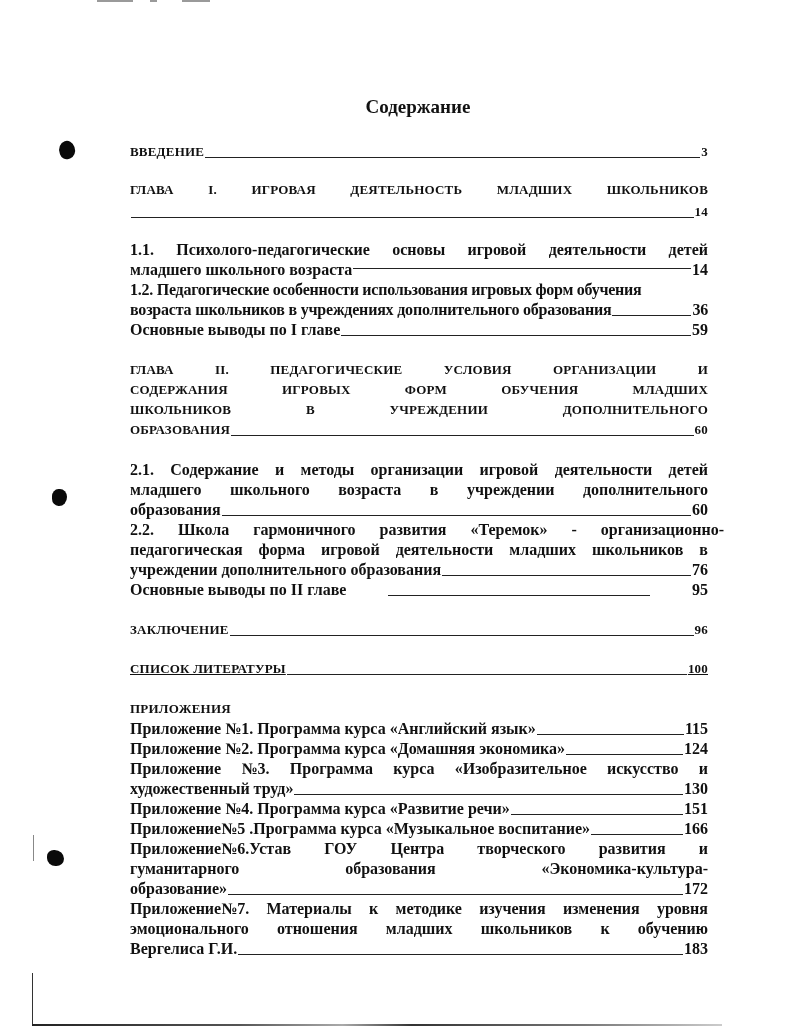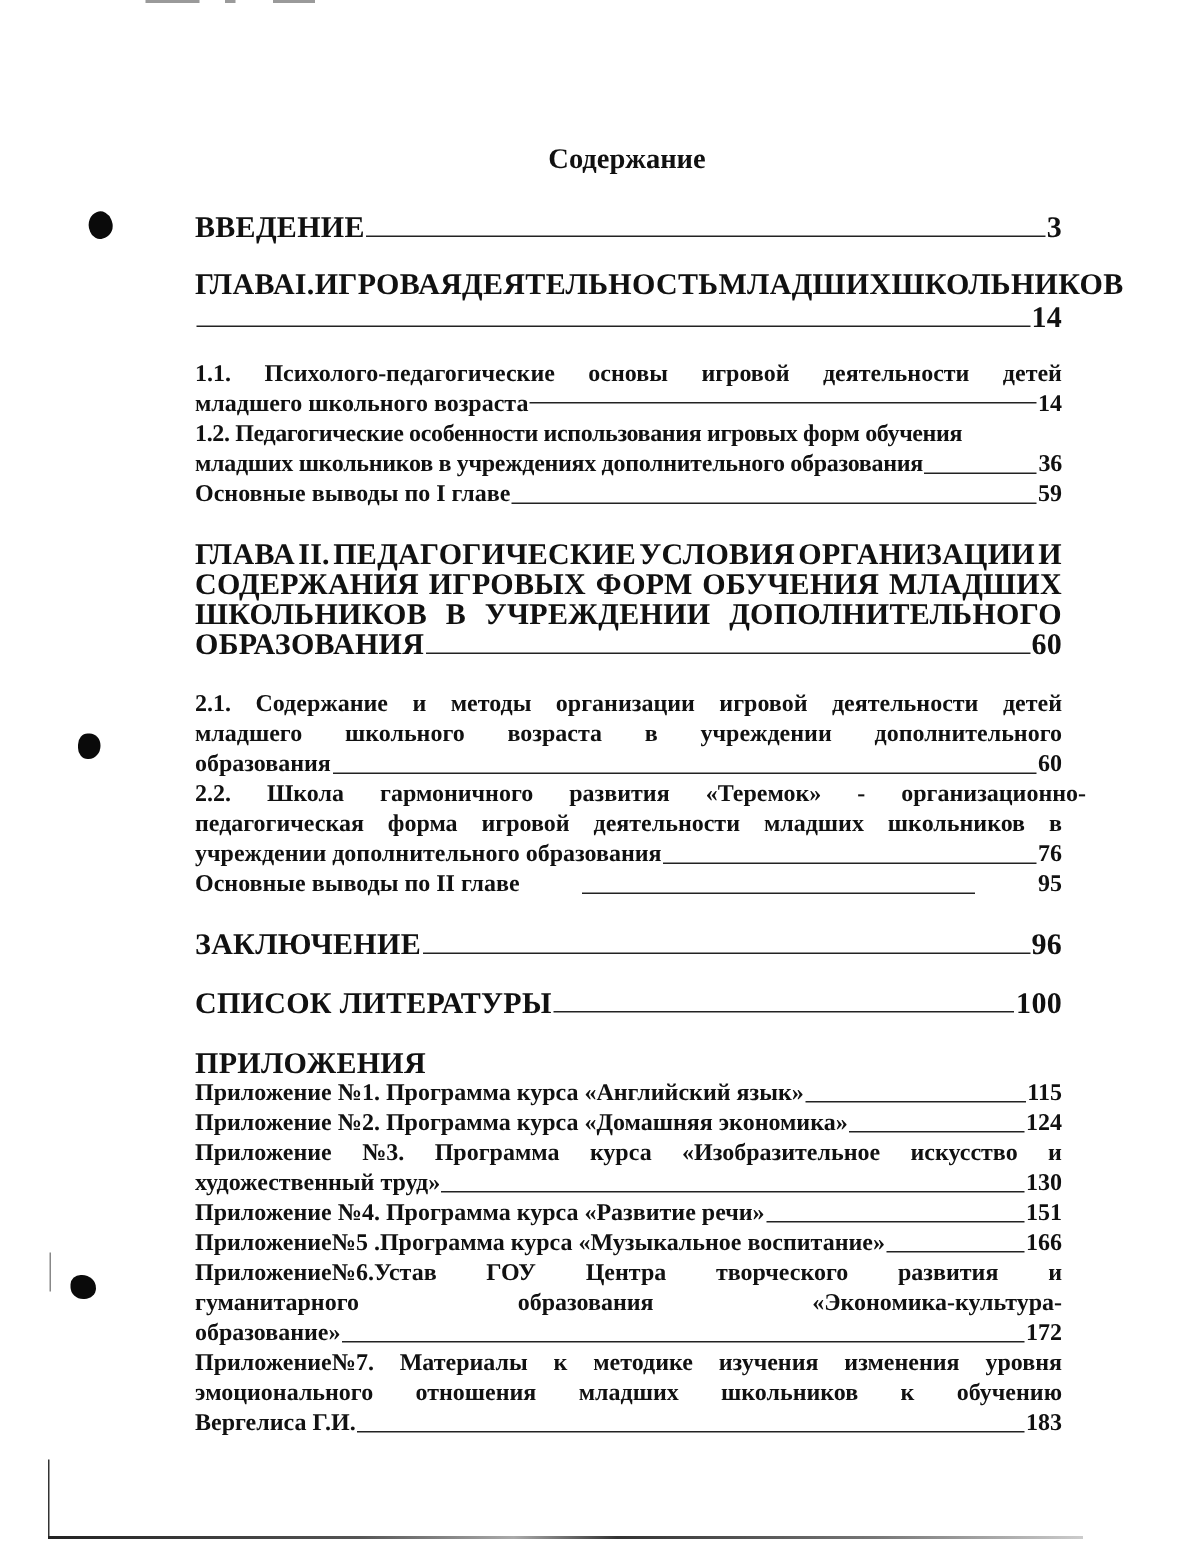--- a/index.html
+++ b/index.html
@@ -10,21 +10,21 @@
   .scan-top { position: absolute; top: 0; height: 2px; background: #9a9a9a; }
   .blot { position: absolute; background: #0a0a0a; }
   .title {
     position: absolute; left: 0; width: 836px; top: 96px; text-align: center;
     font-weight: bold; font-size: 19px;
   }
   .line {
     position: absolute; left: 130px; width: 578px; font-weight: bold;
     font-size: 16px; line-height: 20px; white-space: nowrap; height: 20px;
   }
-  .line.big { font-size: 20px; line-height: 20px; letter-spacing: 0.2px; }
+  .line.big { font-size: 13px; line-height: 20px; letter-spacing: 0.2px; }
   .line.justify { display: flex; justify-content: space-between; }
   .line.lead { display: flex; align-items: flex-end; }
   .line.lead .txt { flex: 0 0 auto; }
   .line.lead .fill { flex: 1 1 auto; border-bottom: 1.3px solid #222; margin: 0 1px 4px 1px; height: 1px; }
   .line.lead .pg { flex: 0 0 auto; }
   .border-left { position: absolute; left: 32px; top: 973px; width: 1px; height: 52px; background: #333; }
   .border-bottom { position: absolute; left: 32px; top: 1024px; width: 690px; height: 1.5px;
     background: linear-gradient(90deg,#222 0%,#555 30%,#aaa 45%,#333 55%,#777 80%,#ccc 100%); }
   .tick { position: absolute; left: 33px; top: 835px; width: 1px; height: 26px; background: #888; }
 </style>
@@ -71,21 +71,21 @@
 <div class="line lead" style="top:260px;align-items:center;">
   <span class="txt">младшего школьного возраста</span>
   <span class="fill"></span>
   <span class="pg">14</span>
 </div>
 
 <div class="line" style="top:280px;letter-spacing:-0.25px;">
   <span>1.2. Педагогические особенности использования игровых форм обучения</span>
 </div>
 <div class="line lead" style="top:300px;letter-spacing:-0.2px;">
-  <span class="txt">младших школьников в учреждениях дополнительного образования</span>
+  <span class="txt">возраста школьников в учреждениях дополнительного образования</span>
   <span class="fill"></span>
   <span class="pg">36</span>
 </div>
 
 <div class="line lead" style="top:320px;">
   <span class="txt">Основные выводы по I главе</span>
   <span class="fill"></span>
   <span class="pg">59</span>
 </div>
 
@@ -169,21 +169,21 @@
   <span class="fill"></span>
   <span class="pg">95</span>
 </div>
 
 <div class="line big lead" style="top:620px;">
   <span class="txt">ЗАКЛЮЧЕНИЕ</span>
   <span class="fill"></span>
   <span class="pg">96</span>
 </div>
 
-<div class="line big lead" style="top:659px;">
+<div class="line big lead" style="top:659px;text-decoration:underline;">
   <span class="txt">СПИСОК ЛИТЕРАТУРЫ</span>
   <span class="fill"></span>
   <span class="pg">100</span>
 </div>
 
 <div class="line big" style="top:699px;">
   <span>ПРИЛОЖЕНИЯ</span>
 </div>
 
 <div class="line lead" style="top:719px;">

